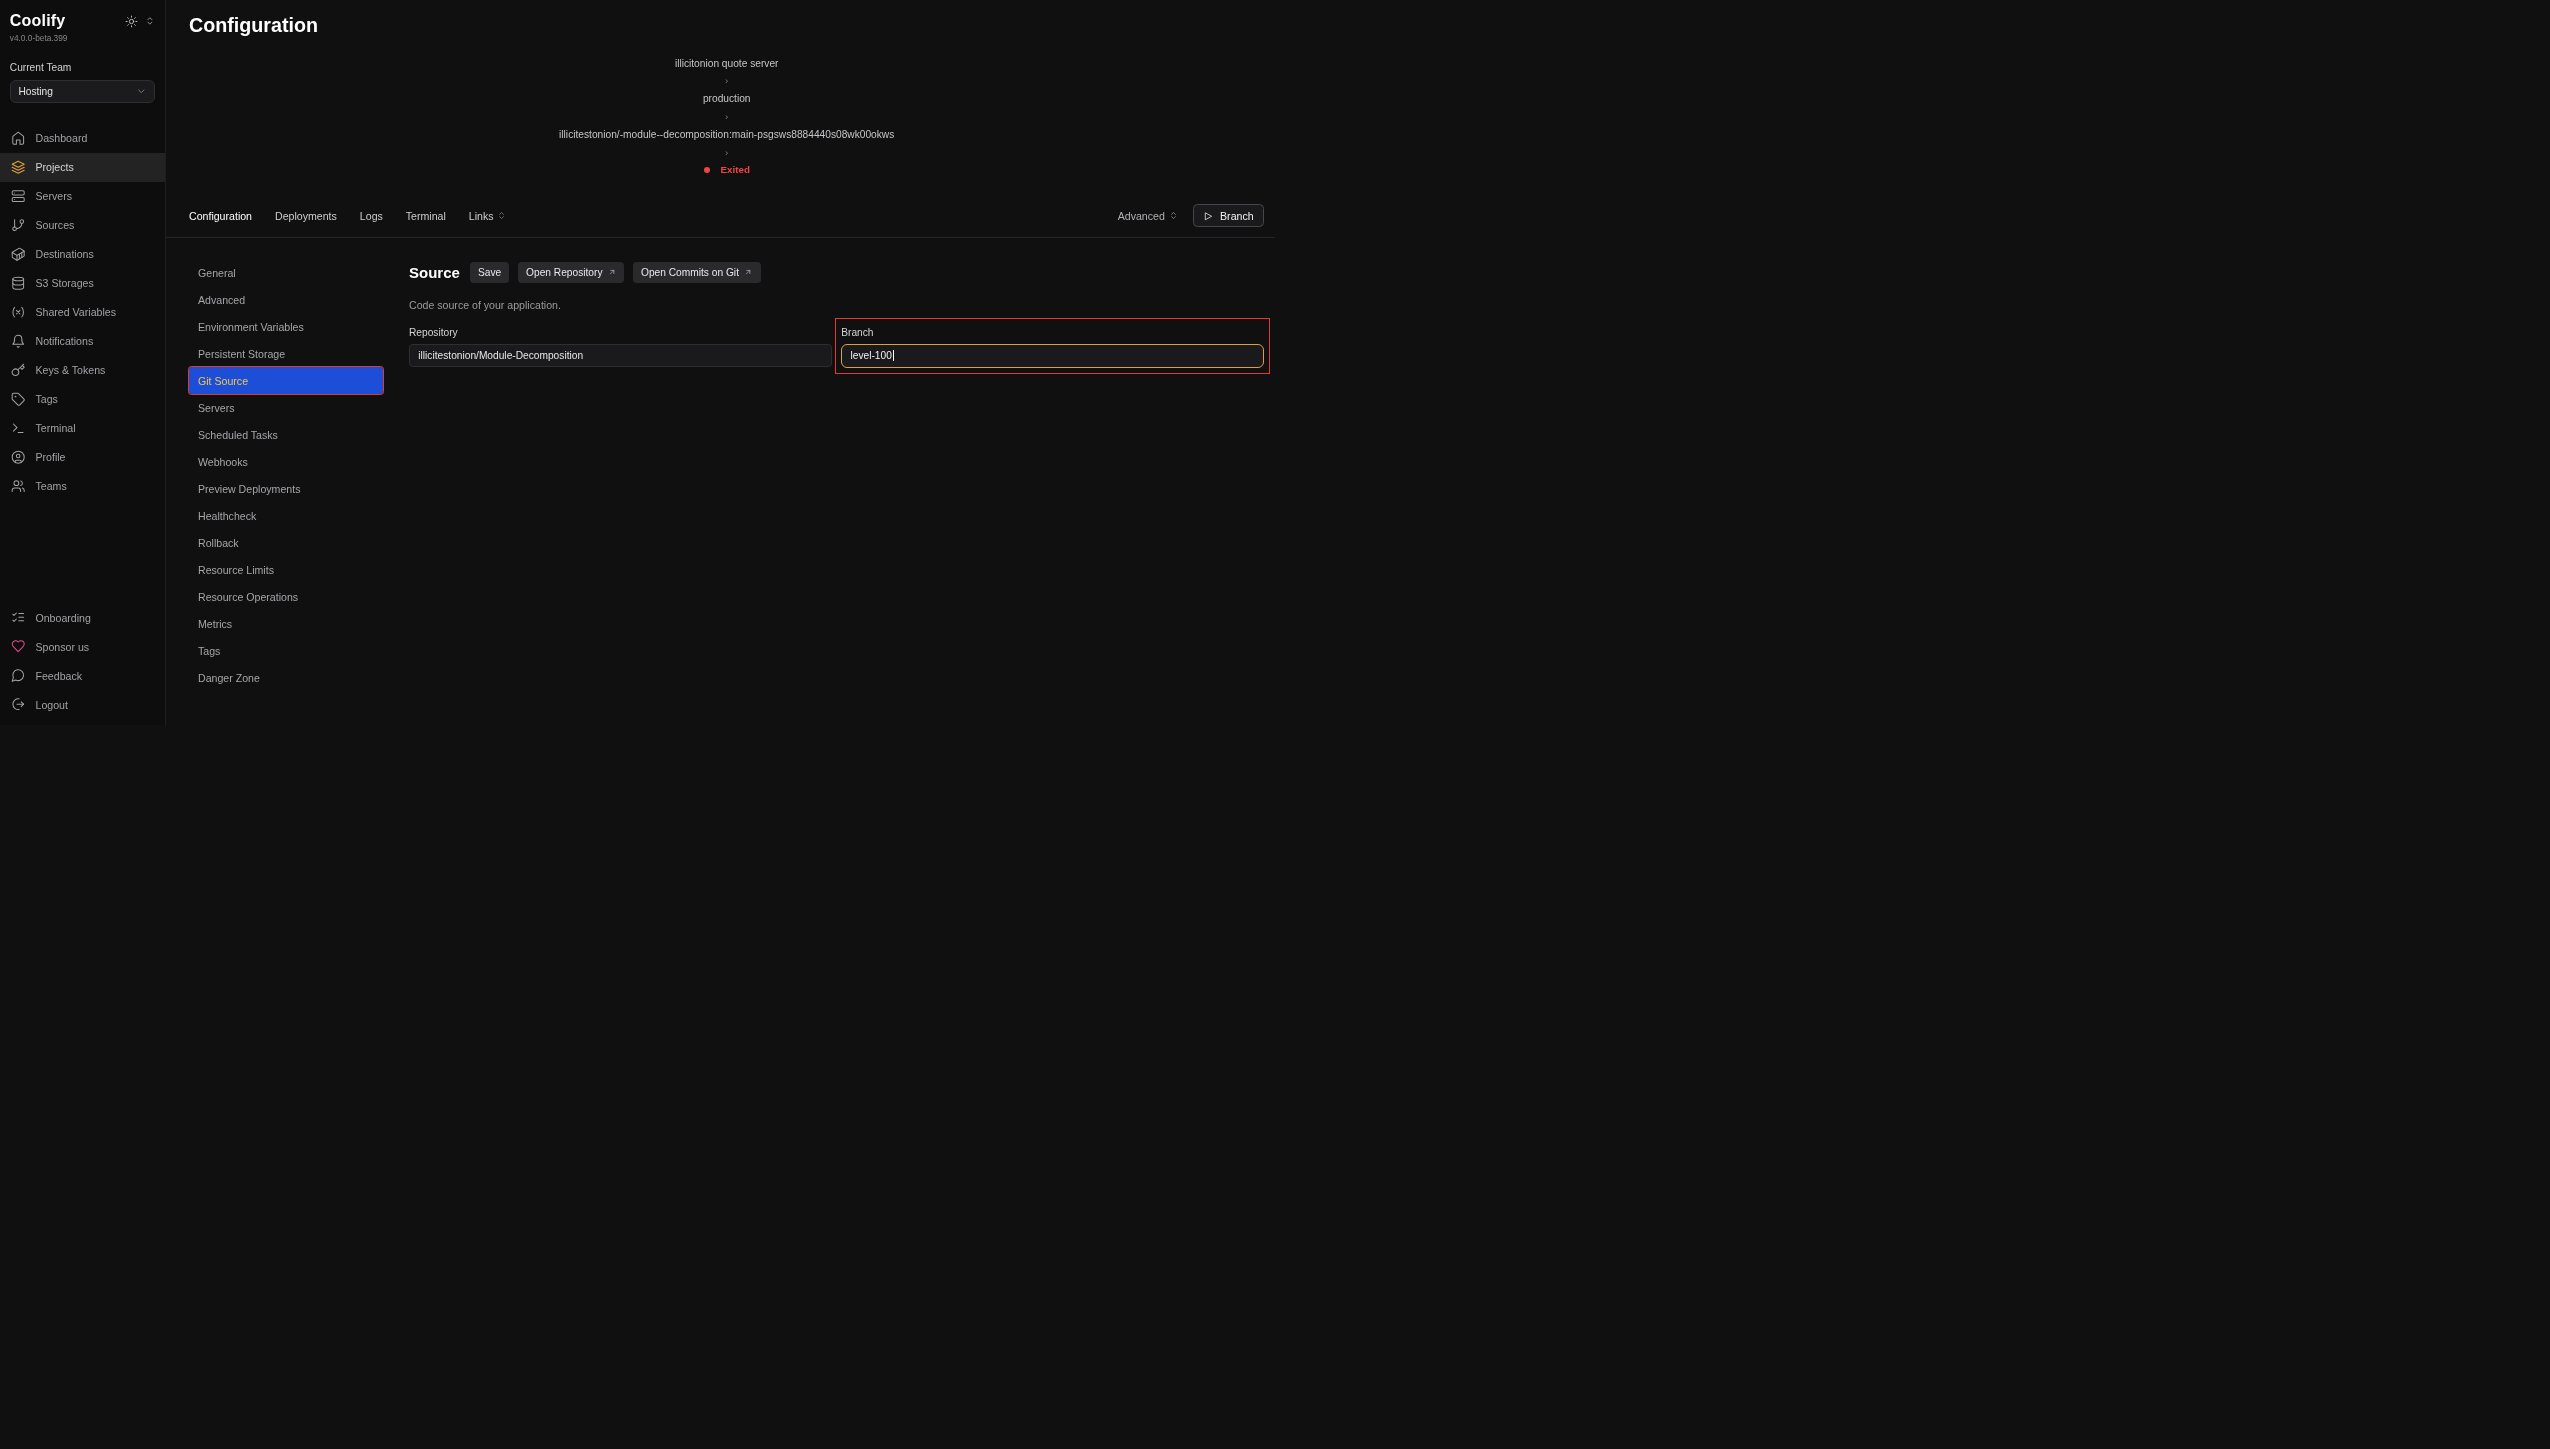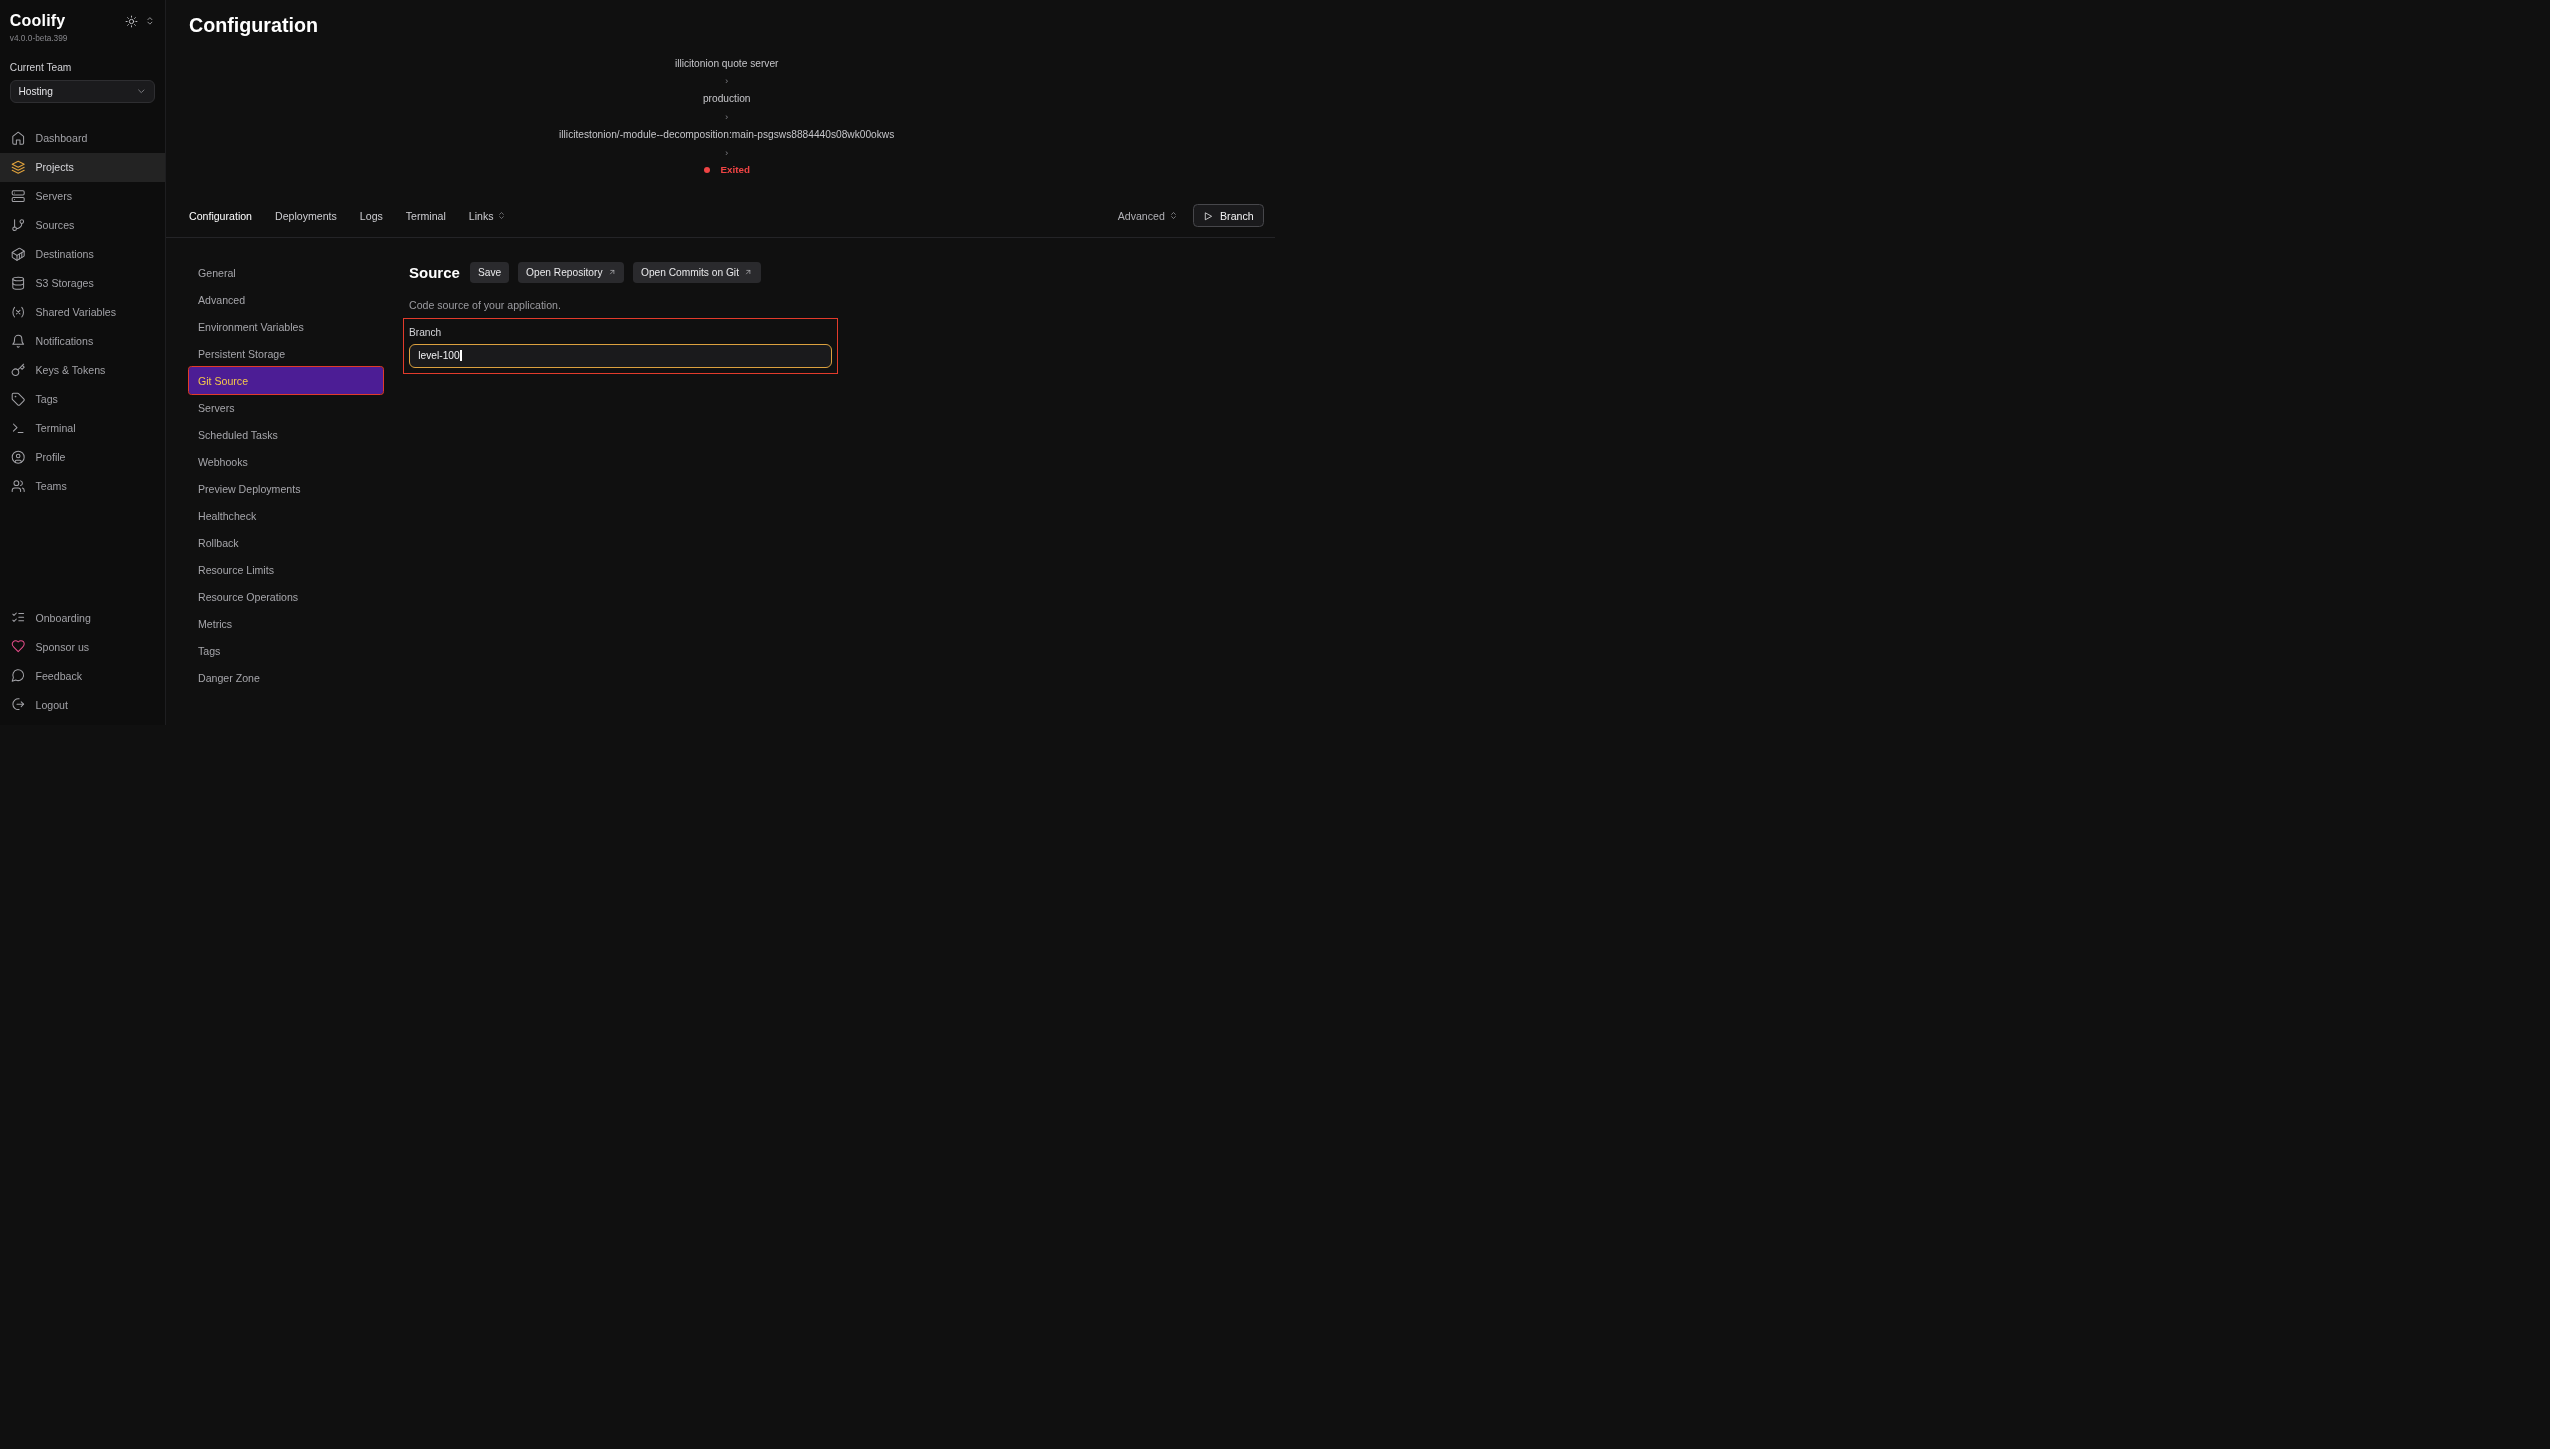--- a/index.html
+++ b/index.html
@@ -78,21 +78,21 @@
   }
 
   .content { display: flex; flex: 1; min-height: 0; padding: 0 10.6px 0 23px; margin-top: 21px; }
 
   .subnav { width: 194px; flex-shrink: 0; display: flex; flex-direction: column; }
   .subnav-item {
     height: 27px; display: flex; align-items: center; padding: 0 9px;
     font-size: 10.6px; color: #a6a6ab; cursor: pointer; border-radius: 2.3px;
   }
   .subnav-item.active {
-    background: #4c1d95; color: #f5c84c;
+    background: #1d4ed8; color: #f5c84c;
     outline: 1.5px solid #e23b2b; outline-offset: 0.8px;
   }
 
   .panel { flex: 1; min-width: 0; margin-left: 26px; padding-top: 3px; }
   .panel-header { display: flex; align-items: center; gap: 8.3px; }
   .panel-title { font-size: 15px; font-weight: 700; color: #ffffff; margin-right: 1.5px; }
   .btn {
     height: 20.4px; padding: 0 8.3px; background: #2a2a2d; border: none; border-radius: 3.8px;
     color: #e9e9eb; font-size: 10.2px; display: inline-flex; align-items: center; gap: 5.3px;
     cursor: pointer; font-family: inherit; white-space: nowrap;
@@ -423,20 +423,24 @@
               <svg class="ic" width="8.3" height="8.3" viewBox="0 0 24 24">
                 <path d="M7 17 17 7"></path>
                 <path d="M8 7h9v9"></path>
               </svg>
             </span>
         </button>
       </div>
       <p class="panel-desc">Code source of your application.</p>
 
       <div class="form">
+        <div class="field">
+          <label class="field-label">Repository</label>
+          <input class="input" value="illicitestonion/Module-Decomposition" style="">
+        </div>
 
         <div class="field field-branch">
           <div class="annotation-box"></div>
           <label class="field-label">Branch</label>
           <div class="input-focused">
             <span>level-100</span>
             <span class="caret"></span>
           </div>
         </div>
 

